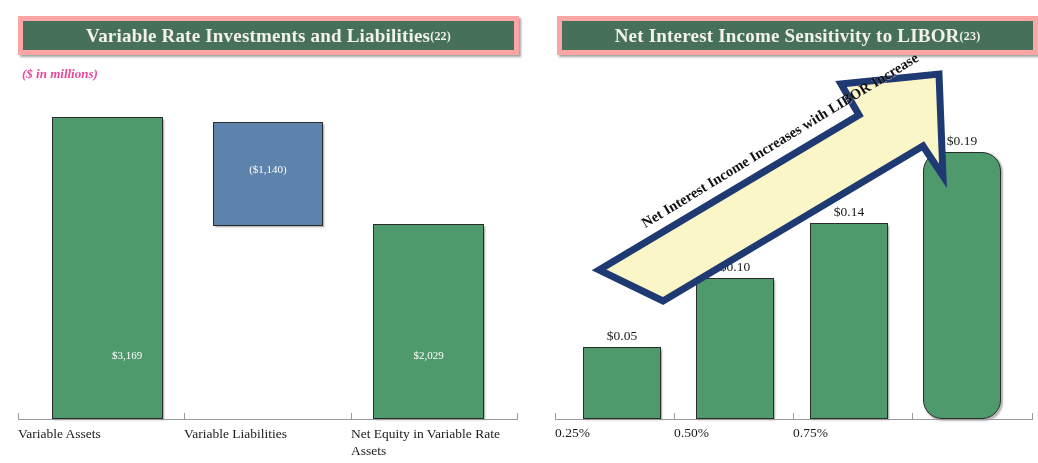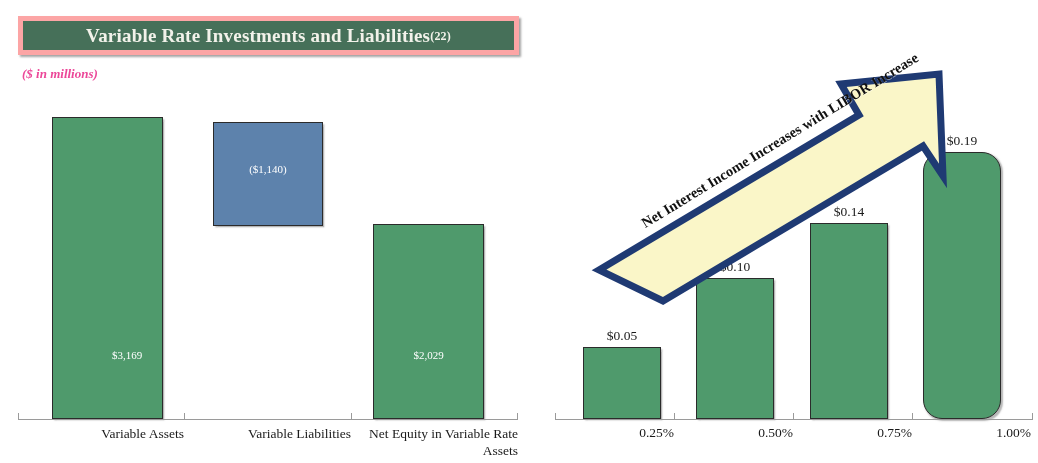--- a/index.html
+++ b/index.html
@@ -69,21 +69,21 @@
     position:absolute;left:0;right:0;
     text-align:center;color:#1a1a1a;font-size:13.5px;
   }
 
   
   .floatbar{position:absolute;border:1px solid #2b2b2b;box-sizing:border-box;
     box-shadow:1.5px 1.5px 1.5px rgba(110,110,110,.5);background:#5d82ac;}
 
   
   .cat-label{
-    position:absolute;text-align:right;font-size:13.5px;color:#1a1a1a;
+    position:absolute;text-align:left;font-size:13.5px;color:#1a1a1a;
     line-height:1.25;
   }
 
   
   #arrow-callout{
     position:absolute;left:36px;top:-37px;width:420px;height:265px;
     pointer-events:none;
   }
   #arrow-text{
     position:absolute;
@@ -131,20 +131,24 @@
       <div class="axis-cap" style="left:499px;"></div>
     </div>
 
     <div class="cat-label" style="left:18px;top:426px;width:166px;">Variable Assets</div>
     <div class="cat-label" style="left:184px;top:426px;width:167px;">Variable Liabilities</div>
     <div class="cat-label" style="left:351px;top:426px;width:167px;">Net Equity in Variable Rate Assets</div>
   </div>
 
   <div class="panel" id="panel-right">
 
+    <div class="banner" id="banner-right">
+      <span>Net Interest Income Sensitivity to LIBOR</span>
+        <span class="sup">(23)</span>
+    </div>
 
     <div class="plot" id="plot-right">
 
       <div class="bar green" style="left:28px;width:78px;height:72px;">
         <div class="bar-top-label" style="top:-20px;">$0.05</div>
       </div>
 
       <div class="bar green" style="left:141px;width:78px;height:141px;">
         <div class="bar-top-label" style="top:-20px;">$0.10</div>
       </div>
@@ -168,16 +172,15 @@
         <svg width="420" height="265" viewBox="0 0 420 265">
           <polygon points="8,212 268,57 250,26 348,16 352,118 332,88 72,243" fill="#faf6c8" stroke="#1f3a73" stroke-width="7" stroke-linejoin="miter"></polygon>
         </svg>
         <div id="arrow-text">Net Interest Income Increases with LIBOR Increase</div>
       </div>
     </div>
 
     <div class="cat-label" style="left:30px;top:425px;width:119px;">0.25%</div>
     <div class="cat-label" style="left:149px;top:425px;width:119px;">0.50%</div>
     <div class="cat-label" style="left:268px;top:425px;width:119px;">0.75%</div>
-    <div class="cat-label" style="left:387px;top:425px;width:119px;">1.00%</div>
   </div>
 
 </div>
 
 </body></html>

